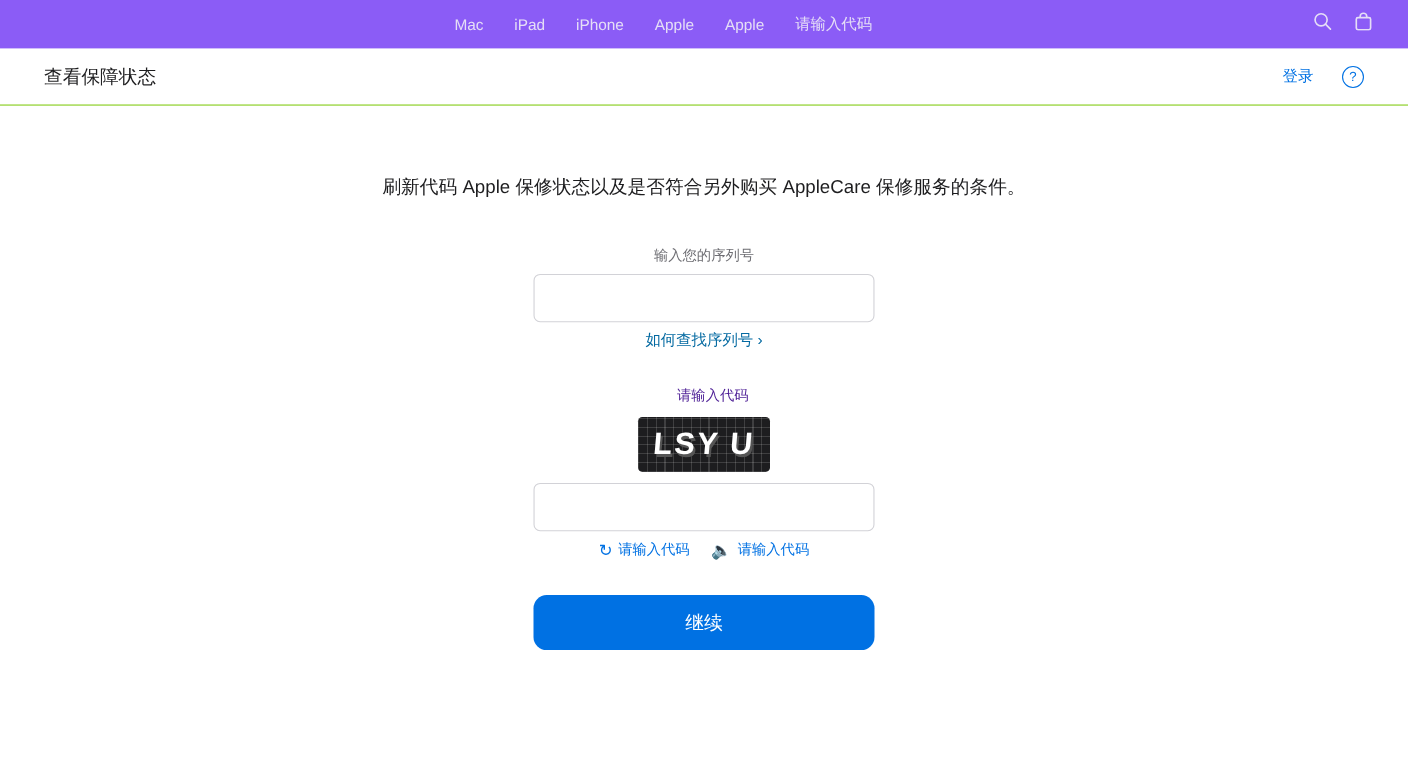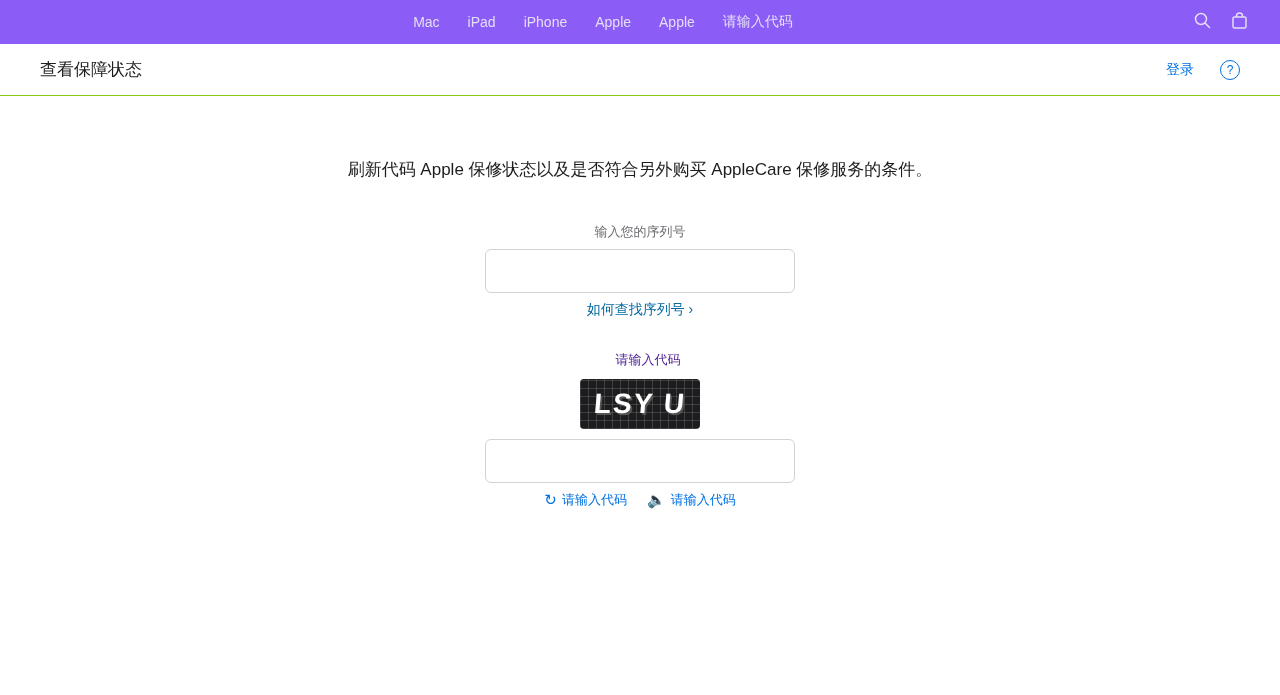--- a/index.html
+++ b/index.html
@@ -261,14 +261,15 @@
       <span class="captcha-action">
         <span class="captcha-action-icon">↻</span>
         <span>请输入代码</span>
       </span>
       <span class="captcha-action">
         <span class="captcha-action-icon">🔈</span>
         <span>请输入代码</span>
       </span>
     </div>
 
+    <button class="continue-btn">继续</button>
   </div>
 </div>
 
 </body></html>

